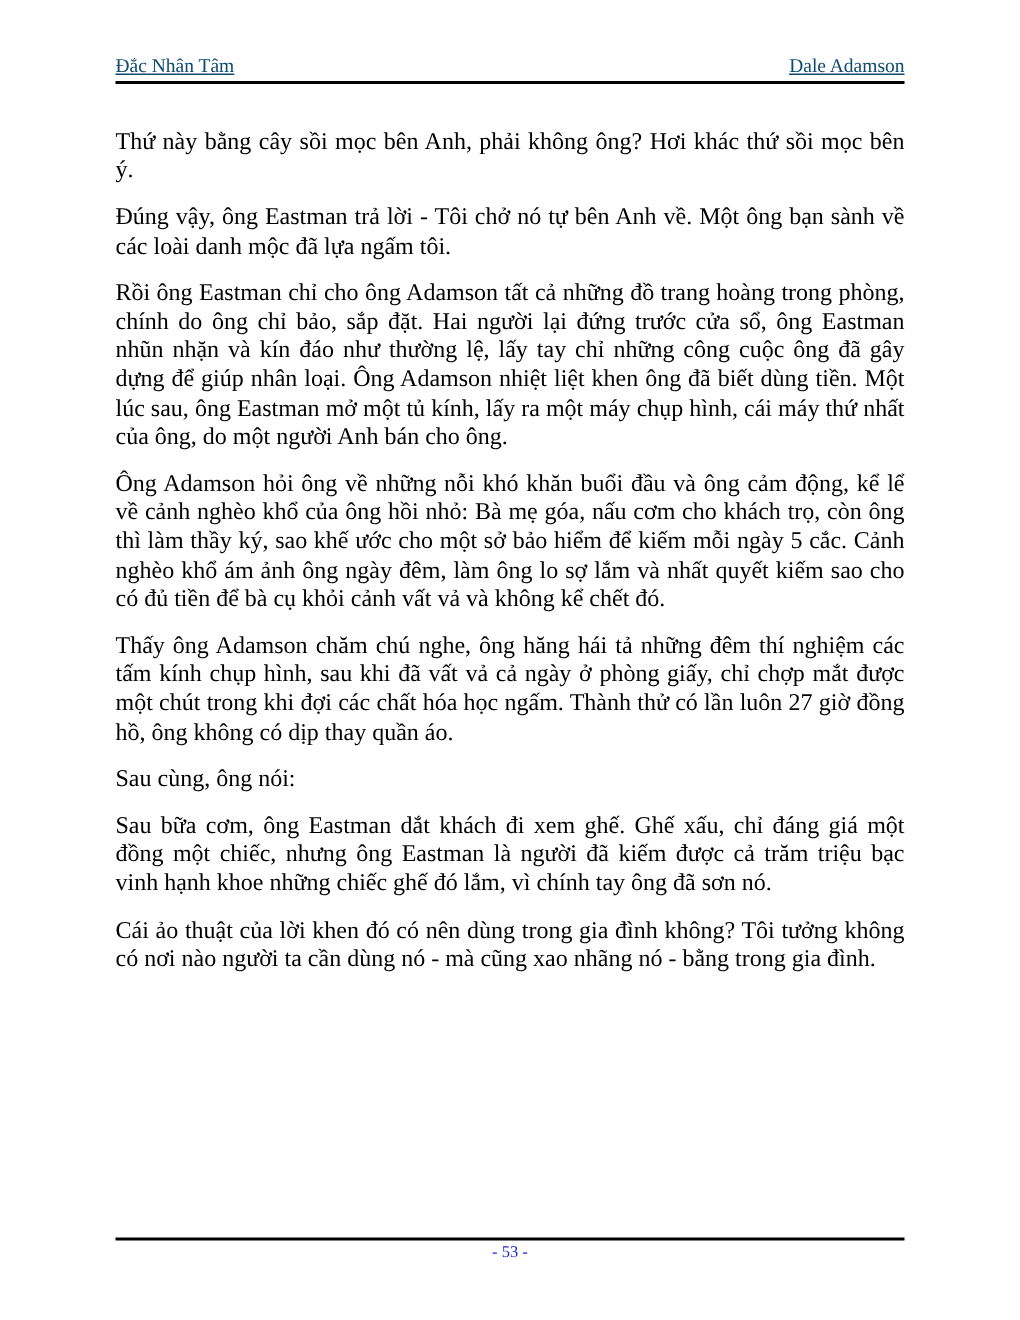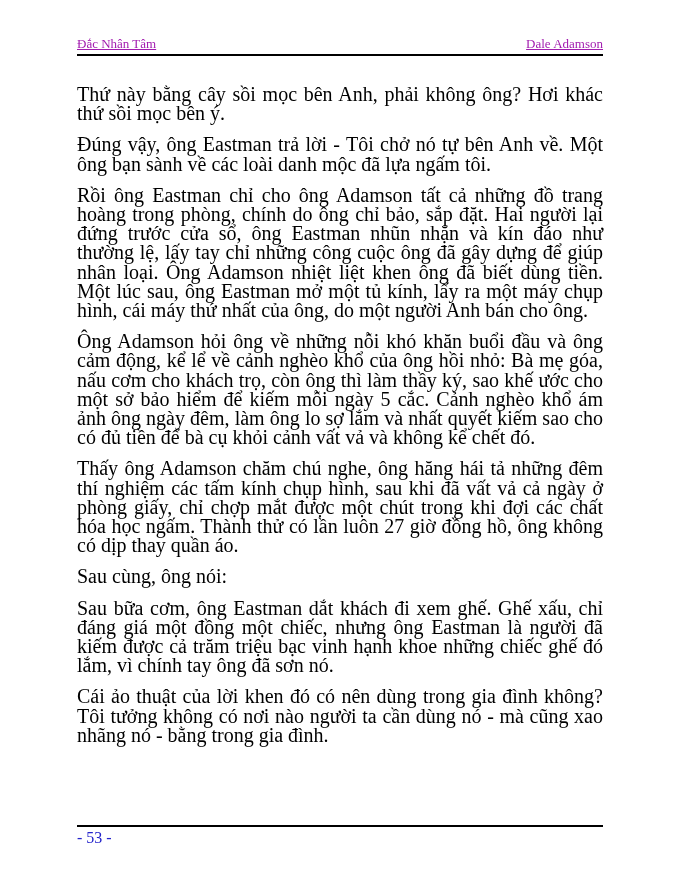--- a/index.html
+++ b/index.html
@@ -24,48 +24,49 @@
     right: 77px;
     display: flex;
     justify-content: space-between;
     align-items: flex-end;
     border-bottom: 2px solid #000000;
     padding-bottom: 3px;
     font-size: 13px;
     line-height: 15px;
   }
   .header a.hlink {
-    color: #a21caf;
+    color: #0c4a6e;
     text-decoration: underline;
     cursor: pointer;
   }
   .content {
     position: absolute;
     top: 58px;
     left: 77px;
     width: 526px;
   }
   .content p {
-    font-size: 20px;
+    font-size: 16px;
     line-height: 19.2px;
     text-align: justify;
     margin: 0 0 12px 0;
     color: #000000;
   }
   .content p:first-child {
     margin-top: 27px;
   }
   .footer {
     position: absolute;
     top: 825px;
     left: 77px;
     right: 77px;
     border-top: 2.5px solid #000000;
+    text-align: center;
     padding-top: 2px;
-    font-size: 16px;
+    font-size: 11px;
     color: #2323cb;
   }
 </style>
 </head>
 <body>
 
 <div class="page">
 
   <div class="header">
     <a class="hlink">Đắc Nhân Tâm</a>

